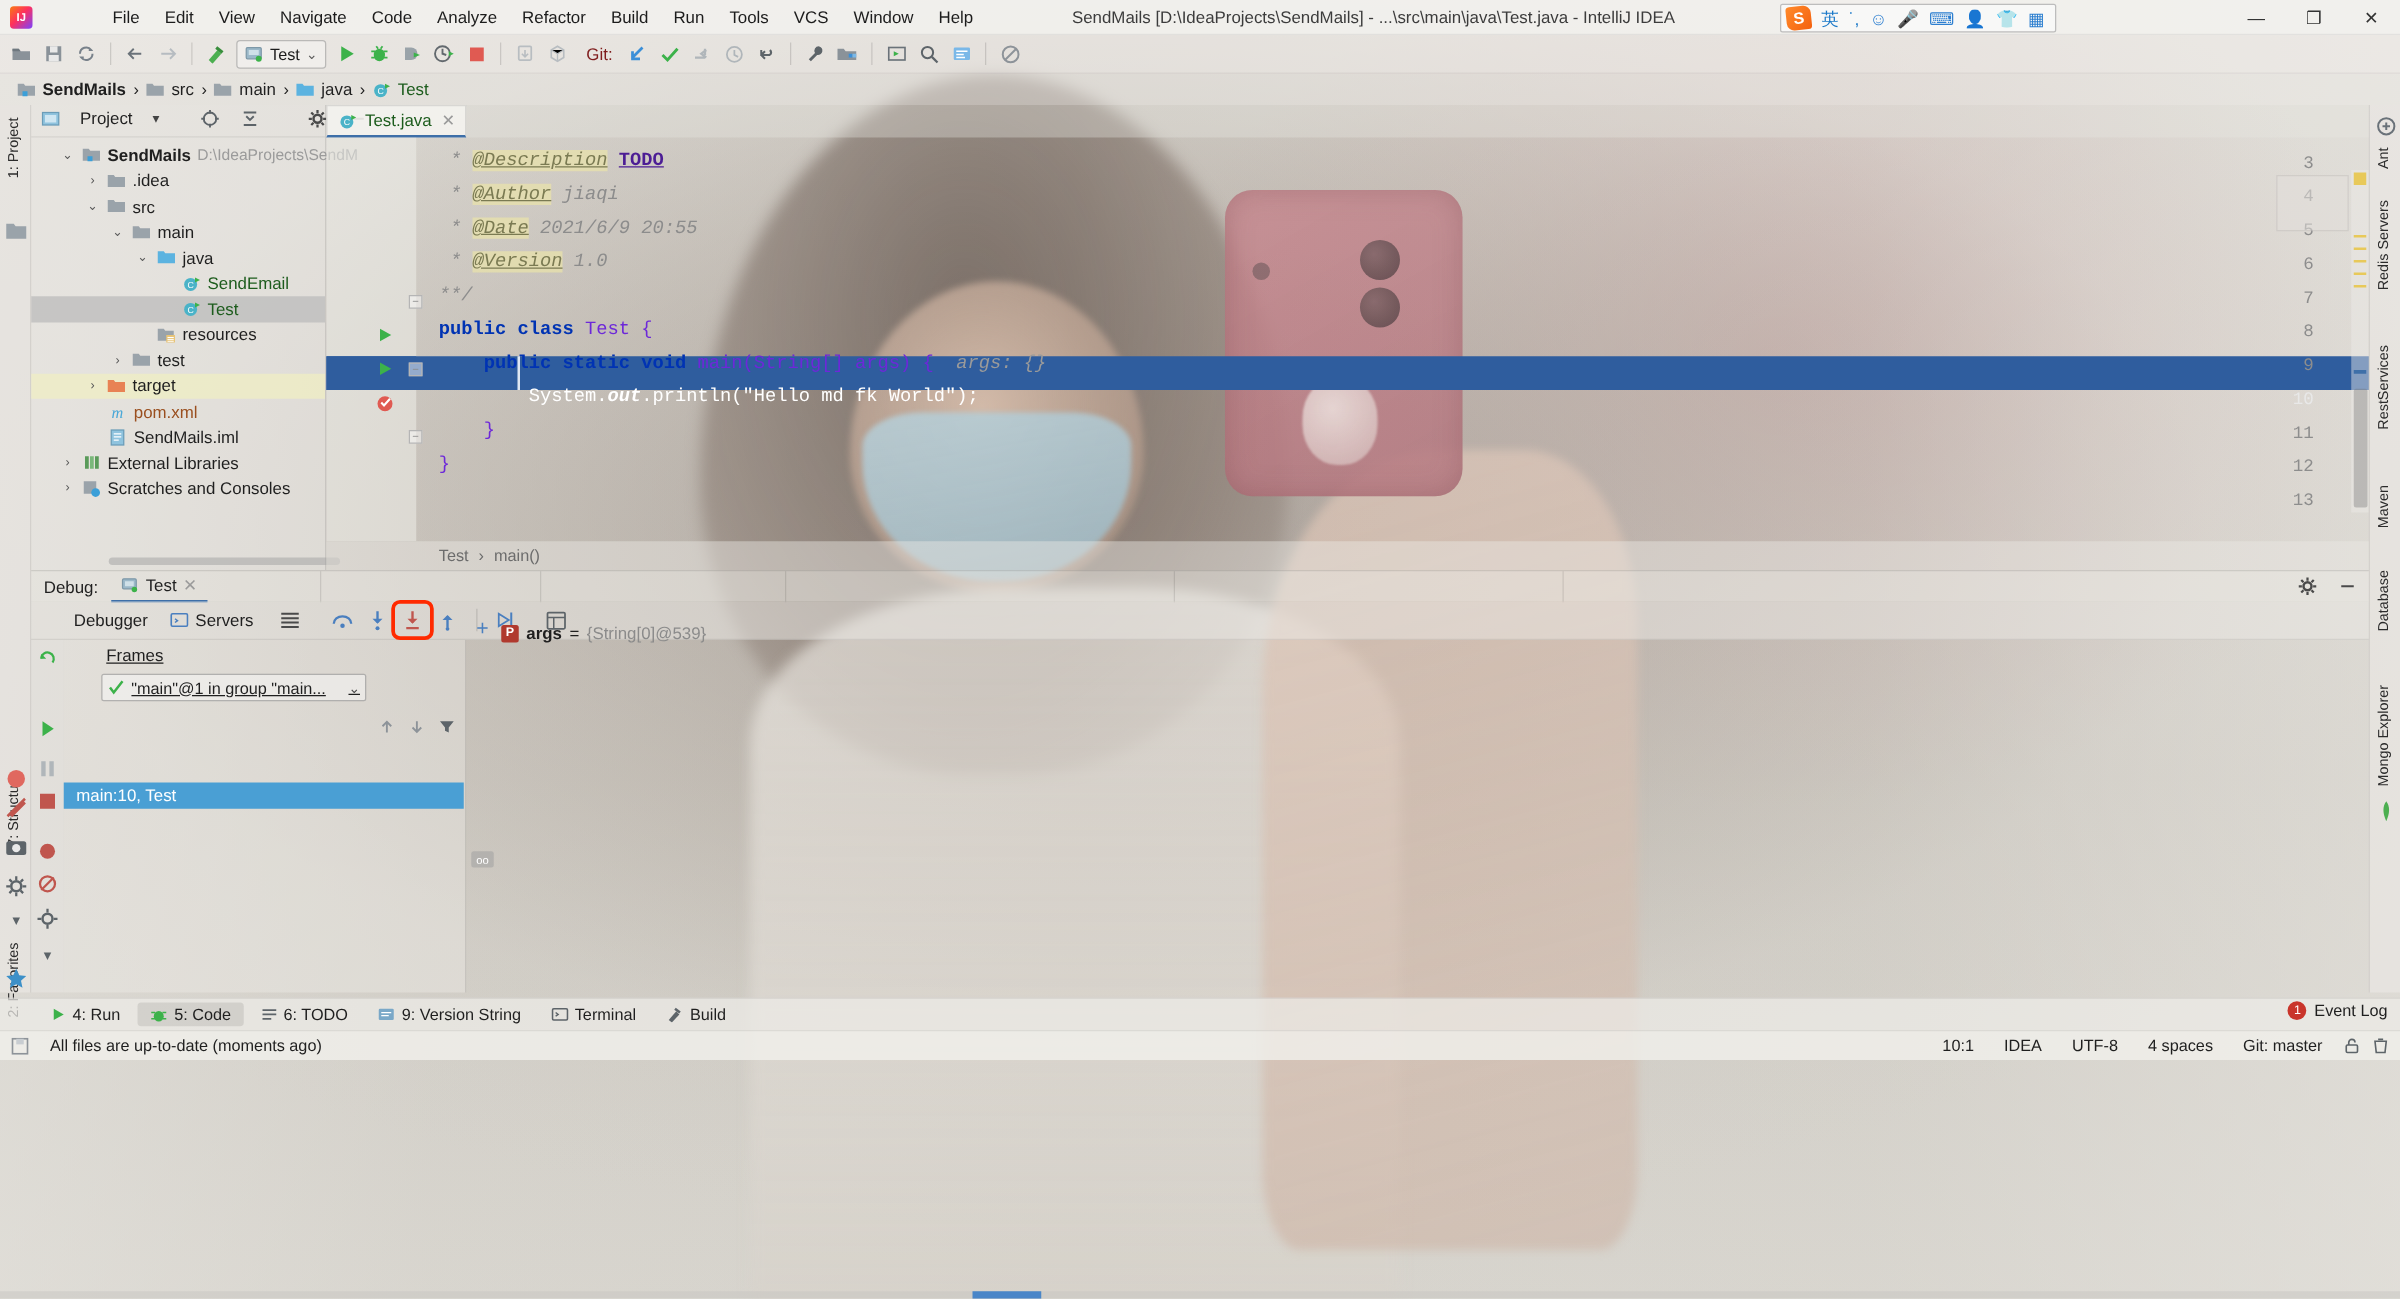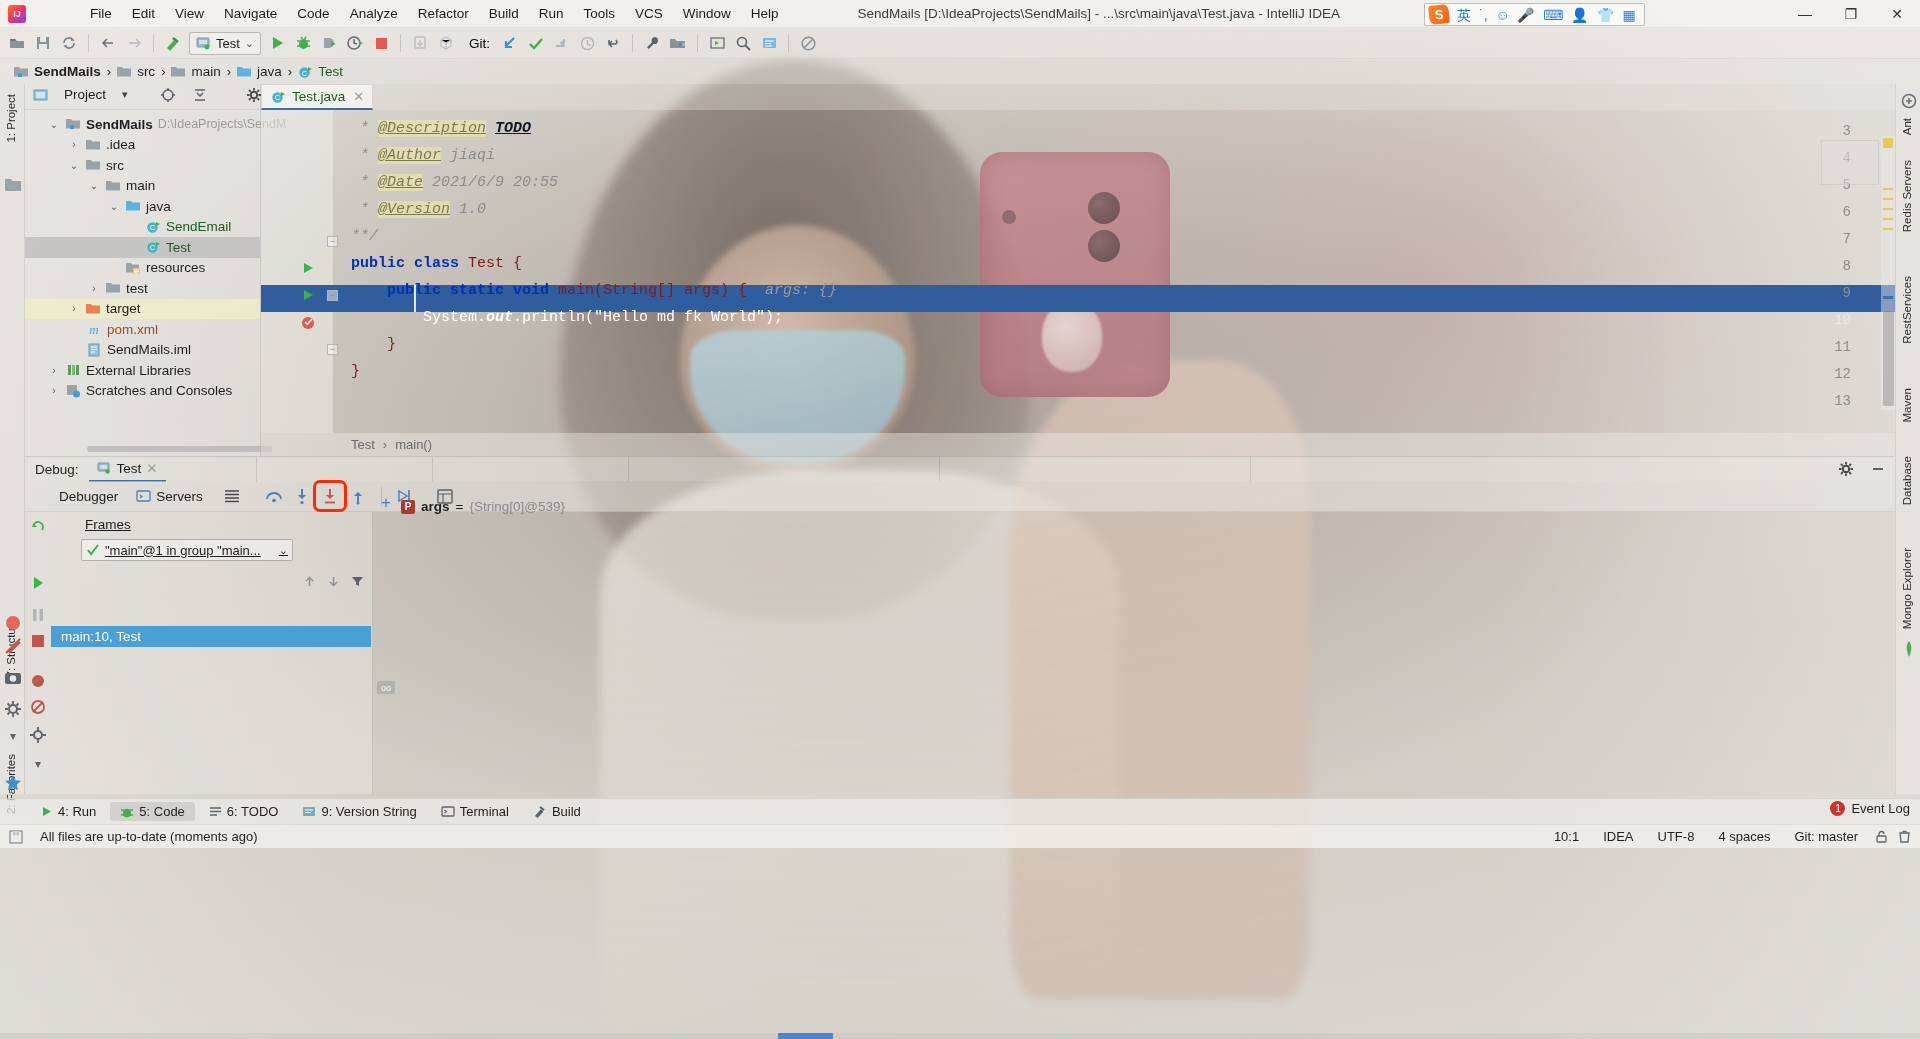--- a/index.html
+++ b/index.html
@@ -140,21 +140,21 @@
   }
   .tb{ width:26px;height:24px;display:flex;align-items:center;justify-content:center;border-radius:3px;}
   .tb svg{ display:block; }
   .sep{ width:1px;height:18px;background:rgba(0,0,0,.13);margin:0 6px; }
   #runconf{
     display:flex;align-items:center;gap:5px;height:23px;padding:0 6px;
     border:1px solid rgba(120,120,120,.45); border-radius:3px;
     background:rgba(250,250,250,.42); margin:0 3px;
   }
   #runconf .lbl{ font-size:13px; color:#1c1c1c; }
-  .git-lbl{ font-size:13.5px; color:#000000; margin:0 6px 0 10px; }
+  .git-lbl{ font-size:13.5px; color:#7f1d1d; margin:0 6px 0 10px; }
 
   
   #navbar{
     position:absolute; left:0; top:59px; width:1920px; height:25px;
     background:rgba(238,236,232,.5);
     display:flex; align-items:center; padding-left:10px; gap:2px;
   }
   .crumb{ display:flex;align-items:center;gap:5px;padding:1px 4px;font-size:13.5px; }
   .crumb.bold{ font-weight:bold; }
 
@@ -243,22 +243,22 @@
   .hlrow{
     position:absolute; left:0; right:0; height:27px;
     background:#2f5d9e;
   }
   .hlrow-gutter{ position:absolute; left:0; width:72px; height:27px; background:#2f5d9e; }
   .cl.on-hl{ color:#ffffff; }
   .kw{ color:#0033b3; font-weight:bold; }
   .cmt{ color:#8c8c8c; font-style:italic; }
   .tag{ color:#7a7a52; font-style:italic; text-decoration:underline; background:rgba(232,226,171,.75); }
   .cval{ color:#8c8c8c; font-style:italic; }
-  .todo{ color:#0f172a; font-weight:bold; font-style:italic; text-decoration:underline; }
-  .cls{ color:#7f1d1d; }
+  .todo{ color:#4c1d95; font-weight:bold; text-decoration:underline; }
+  .cls{ color:#6d28d9; }
   .str{ color:#ffffff; }
   .hint{ color:#9a9a9a; font-style:italic; }
 
   #errstripe{
     position:absolute; right:0; top:26px; width:14px; bottom:23px;
     background:rgba(238,236,232,.45);
   }
   .stripe{ position:absolute; right:2px; width:10px; height:2px; }
   #minimap{
     position:absolute; right:16px; top:30px; width:58px; height:45px;

